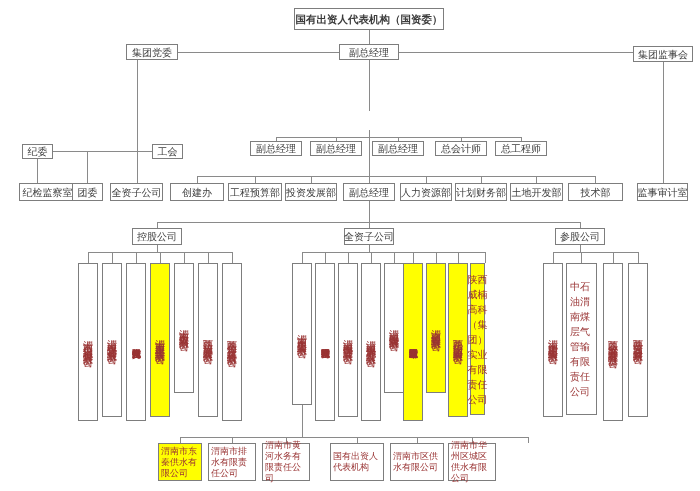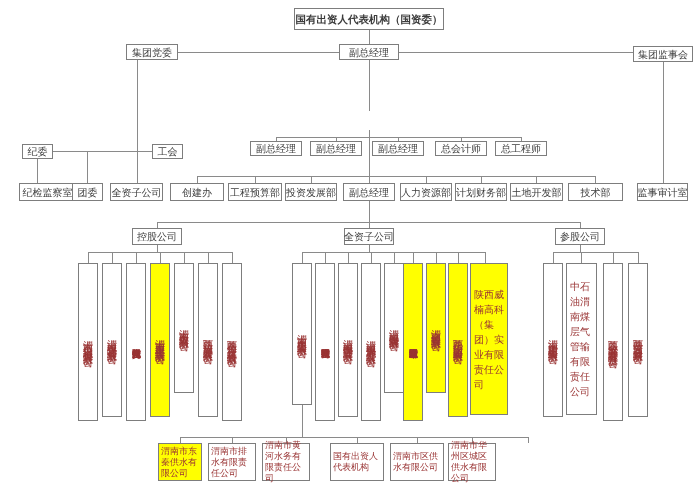--- a/index.html
+++ b/index.html
@@ -128,21 +128,21 @@
   <div class="b co vb" style="left:222px;top:263px;width:20px;height:158px">陕西金佰泰建筑科技有限公司</div>
 
   <div class="b co vb" style="left:292px;top:263px;width:20px;height:142px">渭南市水务集团有限公司</div>
   <div class="b co vb tight" style="left:315px;top:263px;width:20px;height:158px">渭南城投项目管理咨询有限公司</div>
   <div class="b co vb" style="left:338px;top:263px;width:20px;height:154px">渭南城投实业管理有限公司</div>
   <div class="b co vb" style="left:361px;top:263px;width:20px;height:158px">渭南城投房地产开发有限公司</div>
   <div class="b co vb" style="left:384px;top:263px;width:20px;height:130px">渭南城投能源有限公司</div>
   <div class="b co vb tight yl" style="left:403px;top:263px;width:20px;height:158px">渭南市老城区改造开发集团有限公司</div>
   <div class="b co vb yl" style="left:426px;top:263px;width:20px;height:130px">渭南交通投资有限公司</div>
   <div class="b co vb yl" style="left:448px;top:263px;width:20px;height:154px">陕西华山旅游集团有限公司</div>
-  <div class="b co wb yl" style="left:470px;top:263px;width:38px;height:152px">陕西威楠高科（集团）实业有限责任公司</div>
+  <div class="b co wb yl" style="left:470px;top:263px;width:15px;height:152px">陕西威楠高科（集团）实业有限责任公司</div>
 
   <div class="b co vb" style="left:543px;top:263px;width:20px;height:154px">渭南远大建工集团有限公司</div>
   <div class="b co wb" style="left:566px;top:263px;width:31px;height:152px">中石油渭南煤层气管输有限责任公司</div>
   <div class="b co vb" style="left:603px;top:263px;width:20px;height:158px">陕西金奥能源开发有限责任公司</div>
   <div class="b co vb" style="left:628px;top:263px;width:20px;height:154px">陕西黄蒲高速公路有限公司</div>
 
   <div class="b co sub yl" style="left:158px;top:443px;width:44px;height:38px">渭南市东秦供水有限公司</div>
   <div class="b co sub" style="left:208px;top:443px;width:48px;height:38px">渭南市排水有限责任公司</div>
   <div class="b co sub" style="left:262px;top:443px;width:48px;height:38px">渭南市黄河水务有限责任公司</div>
   <div class="b co sub" style="left:330px;top:443px;width:54px;height:38px">国有出资人代表机构</div>

